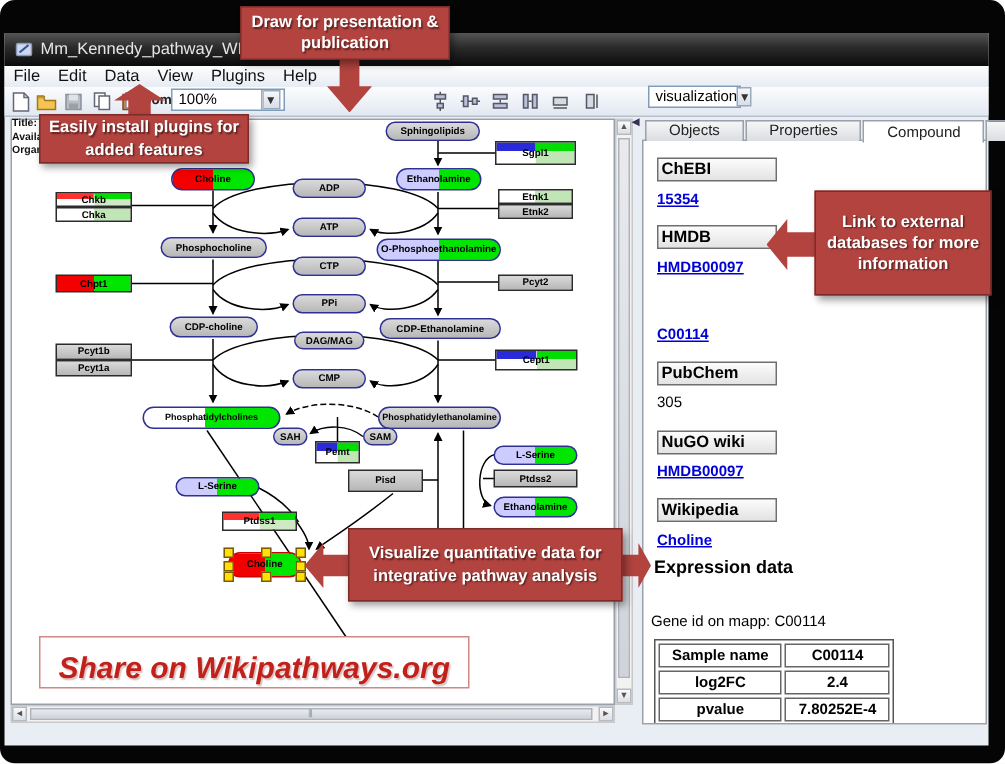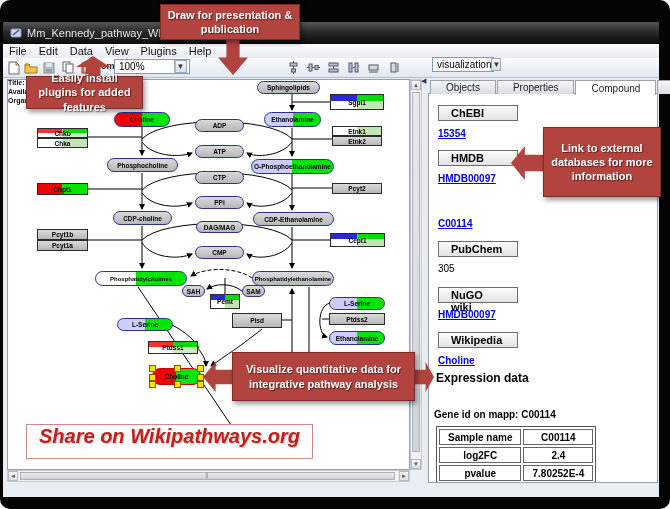--- a/index.html
+++ b/index.html
@@ -38,42 +38,42 @@
   .f-pg{background:linear-gradient(90deg,#ccccff 0 50%,#00e600 50% 100%);}
   .f-wg{background:linear-gradient(90deg,#ffffff 0 45%,#00e600 45% 100%);}
   .f-wlg{background:linear-gradient(90deg,#ffffff 0 50%,#bfe6b4 50% 100%);}
   .f-bg{background-image:linear-gradient(180deg,#2a2ad8 0 42%,#ffffff 42% 100%),linear-gradient(180deg,#00dd00 0 42%,#bfe6b4 42% 100%);
     background-size:50% 100%,50% 100%;background-position:0 0,100% 0;background-repeat:no-repeat;}
   .f-rgrad{background-image:linear-gradient(180deg,#ff3030 0 45%,#ffffff 45% 100%),linear-gradient(180deg,#00dd00 0 45%,#cfe9c4 45% 100%);
     background-size:50% 100%,50% 100%;background-position:0 0,100% 0;background-repeat:no-repeat;}
   .sel{border-color:#cc0000;overflow:visible;}
   .hd{position:absolute;width:5px;height:5px;background:#ffe000;border:1px solid #7a5c00;z-index:8;}
   .share{position:absolute;left:26px;top:424px;width:285px;height:33px;background:#ffffff;border:1px solid #cf8884;
-    display:flex;align-items:flex-start;justify-content:center;z-index:9;}
+    display:flex;align-items:flex-end;justify-content:center;z-index:9;}
   .share span{color:#c2201a;font-weight:bold;font-style:italic;font-size:20px;text-shadow:1px 1px 1px rgba(90,0,0,.25);}
   
   .vscroll{position:absolute;left:410px;top:79px;width:12px;height:391px;background:#f2f2f2;border:1px solid #c9c9c9;box-sizing:border-box;}
   .hscroll{position:absolute;left:7px;top:470px;width:403px;height:12px;background:#f2f2f2;border:1px solid #c9c9c9;box-sizing:border-box;}
   .sbtn{position:absolute;background:linear-gradient(#fafafa,#dcdfe4);border:1px solid #b5b9c0;color:#555;font-size:6px;
     display:flex;align-items:center;justify-content:center;box-sizing:border-box;}
   .thumb{position:absolute;background:linear-gradient(#e8eaee,#cfd3da);border:1px solid #aeb2ba;box-sizing:border-box;
     display:flex;align-items:center;justify-content:center;color:#8a8f98;font-size:7px;letter-spacing:1px;}
   .splitter{position:absolute;left:422px;top:79px;width:6px;height:404px;background:#e9edf4;}
   .collapse{position:absolute;left:421px;top:77px;font-size:7px;color:#335;z-index:4;}
   
   .tabs{position:absolute;left:430px;top:78px;height:16px;display:flex;align-items:flex-end;z-index:3;font-size:10px;}
   .tab{background:linear-gradient(#f6f6f6,#dadde2);border:1px solid #9aa0aa;border-bottom:none;padding:1px 15px;margin-right:1px;color:#222;}
   .tab.active{background:#fff;position:relative;top:1px;padding-top:2px;}
   .panel{position:absolute;left:428px;top:93px;width:230px;height:390px;background:#fff;border:1px solid #9aa0aa;box-sizing:border-box;overflow:hidden;}
   .bp-h{position:absolute;border:1px solid #6e6e6e;background:linear-gradient(#fcfcfc,#e3e3e3);
-    font-size:11px;font-weight:bold;color:#000;padding:1px 12px;box-sizing:border-box;height:16px;}
+    font-size:11px;font-weight:bold;color:#000;padding:1px 2px;box-sizing:border-box;height:16px;}
   .bp-link{position:absolute;font-size:10px;font-weight:bold;color:#0000d4;text-decoration:underline;cursor:pointer;}
   .bp-val{position:absolute;font-size:10px;color:#000;}
   .bp-big{position:absolute;font-size:12px;font-weight:bold;color:#000;}
-  .bp-sm{position:absolute;font-size:10px;font-weight:bold;color:#000;}
+  .bp-sm{position:absolute;font-size:10px;font-weight:normal;color:#000;}
   table.expr{position:absolute;left:7px;top:332px;border-collapse:separate;border-spacing:2px;border:1px solid #555;background:#fff;}
   table.expr td{border:1px solid #666;font-size:10px;font-weight:bold;text-align:center;padding:0 8px;height:14px;}
   
   .statusbar{position:absolute;left:3px;top:483px;width:656px;height:14px;
     background:linear-gradient(180deg,#f7f7f7,#dde1e8);border-top:1px solid #b8bdc6;
     display:flex;align-items:center;font-size:9px;color:#111;padding-left:4px;box-sizing:border-box;}
   
   .co{position:absolute;background:#b2433f;border:1px solid #7c2b28;color:#fff;font-weight:bold;font-size:11px;line-height:1.3;
     text-align:center;display:flex;align-items:center;justify-content:center;padding:2px 5px;box-sizing:border-box;
     box-shadow:2px 3px 5px rgba(0,0,0,.4);text-shadow:1px 1px 1px rgba(0,0,0,.5);z-index:30;}
@@ -432,20 +432,20 @@
         <td>7.80252E-4</td>
       </tr>
 
     </tbody>
       </table>
   </div>
 
 
   <div class="co" style="left:160px;top:4px;width:140px;height:36px;">Draw for presentation &amp; publication</div>
   <div class="coarrow a-down" style="left:218px;top:40px;width:30px;height:35px;"></div>
-  <div class="co" style="left:26px;top:76px;width:117px;height:33px;">Easily install plugins for added features</div>
+  <div class="co" style="left:26px;top:76px;width:140px;height:33px;">Easily install plugins for added features</div>
   <div class="coarrow a-up" style="left:76px;top:56px;width:34px;height:21px;"></div>
   <div class="co" style="left:543px;top:127px;width:118px;height:70px;">Link  to external databases  for more information</div>
   <div class="coarrow a-left" style="left:511px;top:146px;width:33px;height:34px;"></div>
   <div class="co" style="left:232px;top:352px;width:183px;height:49px;">Visualize quantitative data  for integrative pathway analysis</div>
   <div class="coarrow a-left" style="left:203px;top:362px;width:30px;height:30px;"></div>
   <div class="coarrow a-right" style="left:414px;top:362px;width:20px;height:30px;"></div>
 </div>
 
 </body></html>

